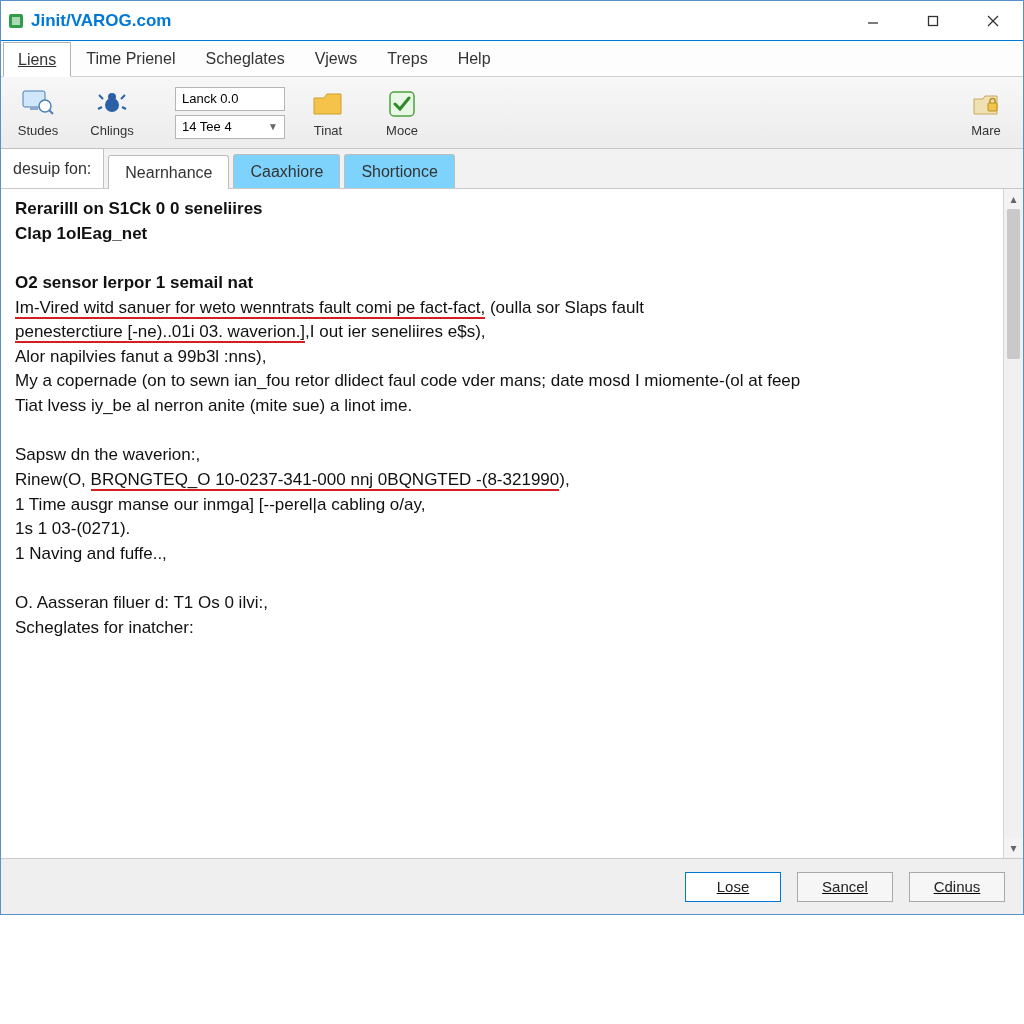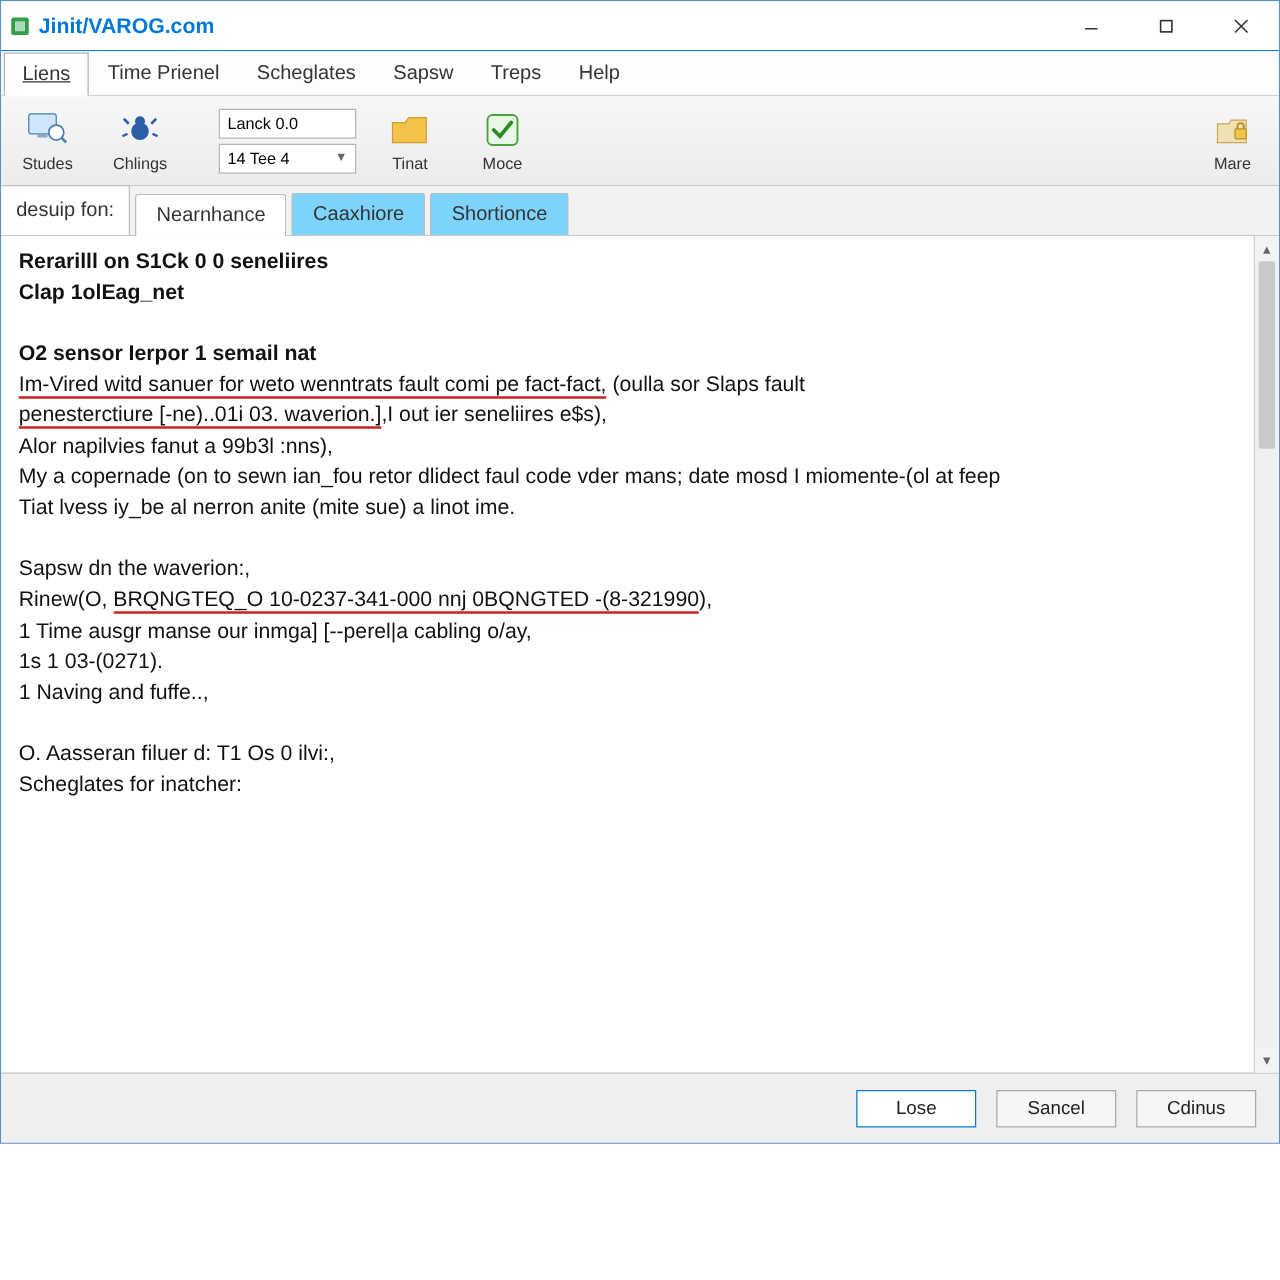--- a/index.html
+++ b/index.html
@@ -24,21 +24,21 @@
   .side-label { height:40px; background:#fff; border:1px solid #c0c0c0; border-left:none; border-bottom:none; display:flex; align-items:center; padding: 0 12px; font-size:16px; color:#333; }
   .tab { height:34px; padding: 0 16px; display:flex; align-items:center; border:1px solid #bdbdbd; border-bottom:none; margin-left:4px; background:#7dd3fc; font-size:16px; color:#333; border-radius:3px 3px 0 0; }
   .tab.active { background:#fff; position:relative; top:1px; }
   .content-wrap { flex:1; display:flex; background:#fff; }
   .content { flex:1; padding: 8px 14px; font-family: Verdana, "Segoe UI", sans-serif; font-size:17px; line-height:1.45; color:#111; white-space:pre-wrap; overflow:hidden; }
   .content .uline-red { border-bottom: 2px solid #d02020; }
   .content b { font-weight:700; }
   .scrollbar { width:20px; background:#f0f0f0; border-left:1px solid #d4d4d4; position:relative; }
   .scroll-arrow { height:20px; display:flex; align-items:center; justify-content:center; color:#666; font-size:12px; background:#f3f3f3; }
   .scroll-thumb { position:absolute; top:20px; left:3px; right:3px; height:150px; background:#c9c9c9; border-radius:2px; }
-  .footer { height:56px; background:#efefef; border-top:1px solid #c8c8c8; display:flex; align-items:center; justify-content:flex-end; gap:16px; padding: 0 18px; }
+  .footer { height:56px; background:#efefef; border-top:1px solid #c8c8c8; display:flex; align-items:center; justify-content:flex-end; gap:16px; padding: 0 18px; text-decoration: underline; }
   .btn { min-width:96px; height:30px; background:#f6f6f6; border:1px solid #a9a9a9; font-size:15px; display:flex; align-items:center; justify-content:center; color:#222; }
   .btn.primary { border:1.5px solid #0078d7; background:#fff; }
 </style>
 </head>
 <body>
 
 <div class="window">
 
   <div class="titlebar">
     <div class="icon-box">
@@ -64,21 +64,21 @@
           <line x1="2" y1="2" x2="12" y2="12" stroke="#333" stroke-width="1.3"></line>
           <line x1="12" y1="2" x2="2" y2="12" stroke="#333" stroke-width="1.3"></line>
         </svg>
       </div>
   </div>
 
   <div class="menubar">
     <div class="menu-item selected">Liens</div>
     <div class="menu-item">Time Prienel</div>
     <div class="menu-item">Scheglates</div>
-    <div class="menu-item">Sapsw</div>
+    <div class="menu-item">Vjews</div>
     <div class="menu-item">Treps</div>
     <div class="menu-item">Help</div>
   </div>
 
   <div class="toolbar">
     <div class="tool">
       <div class="glyph">
         <svg width="34" height="30" viewBox="0 0 34 30">
             <rect x="2" y="2" width="22" height="16" rx="2" fill="#cfe6fb" stroke="#4a7fb5"></rect>
             <rect x="9" y="18" width="8" height="3" fill="#8aa9c6"></rect>

